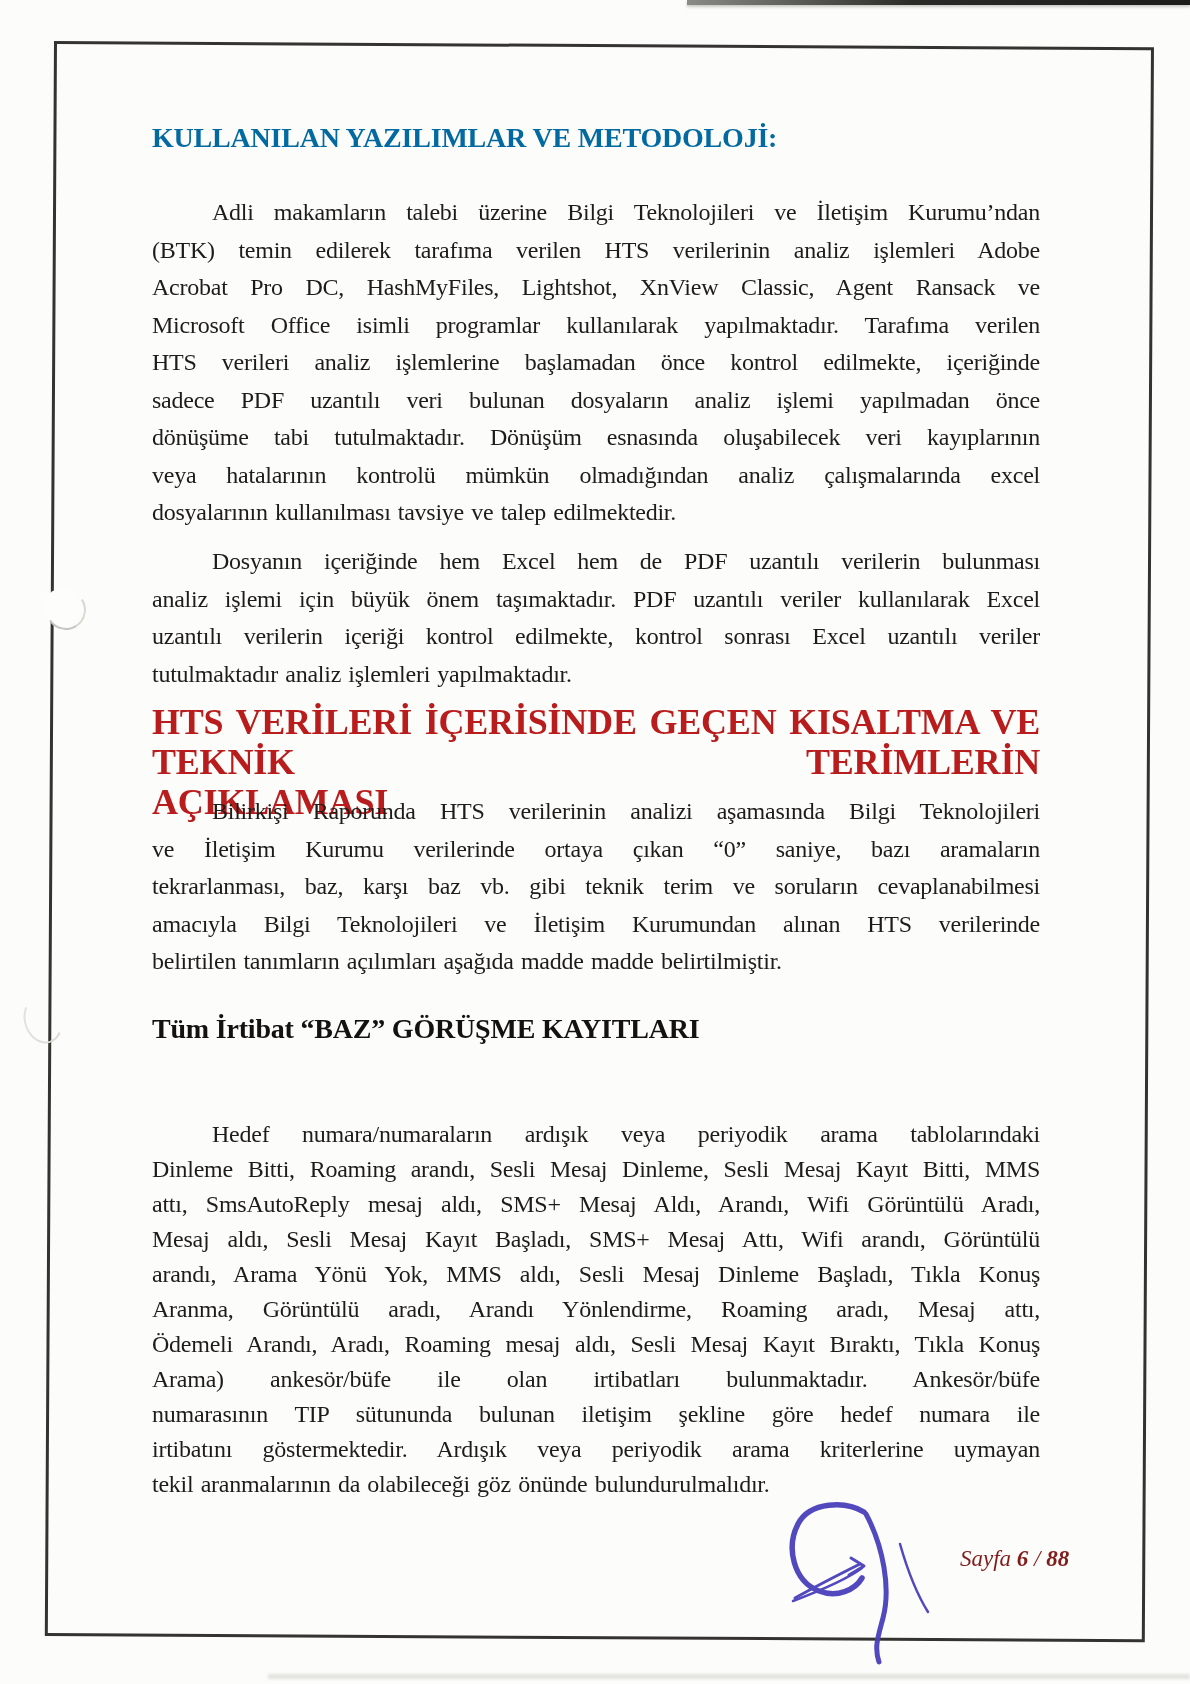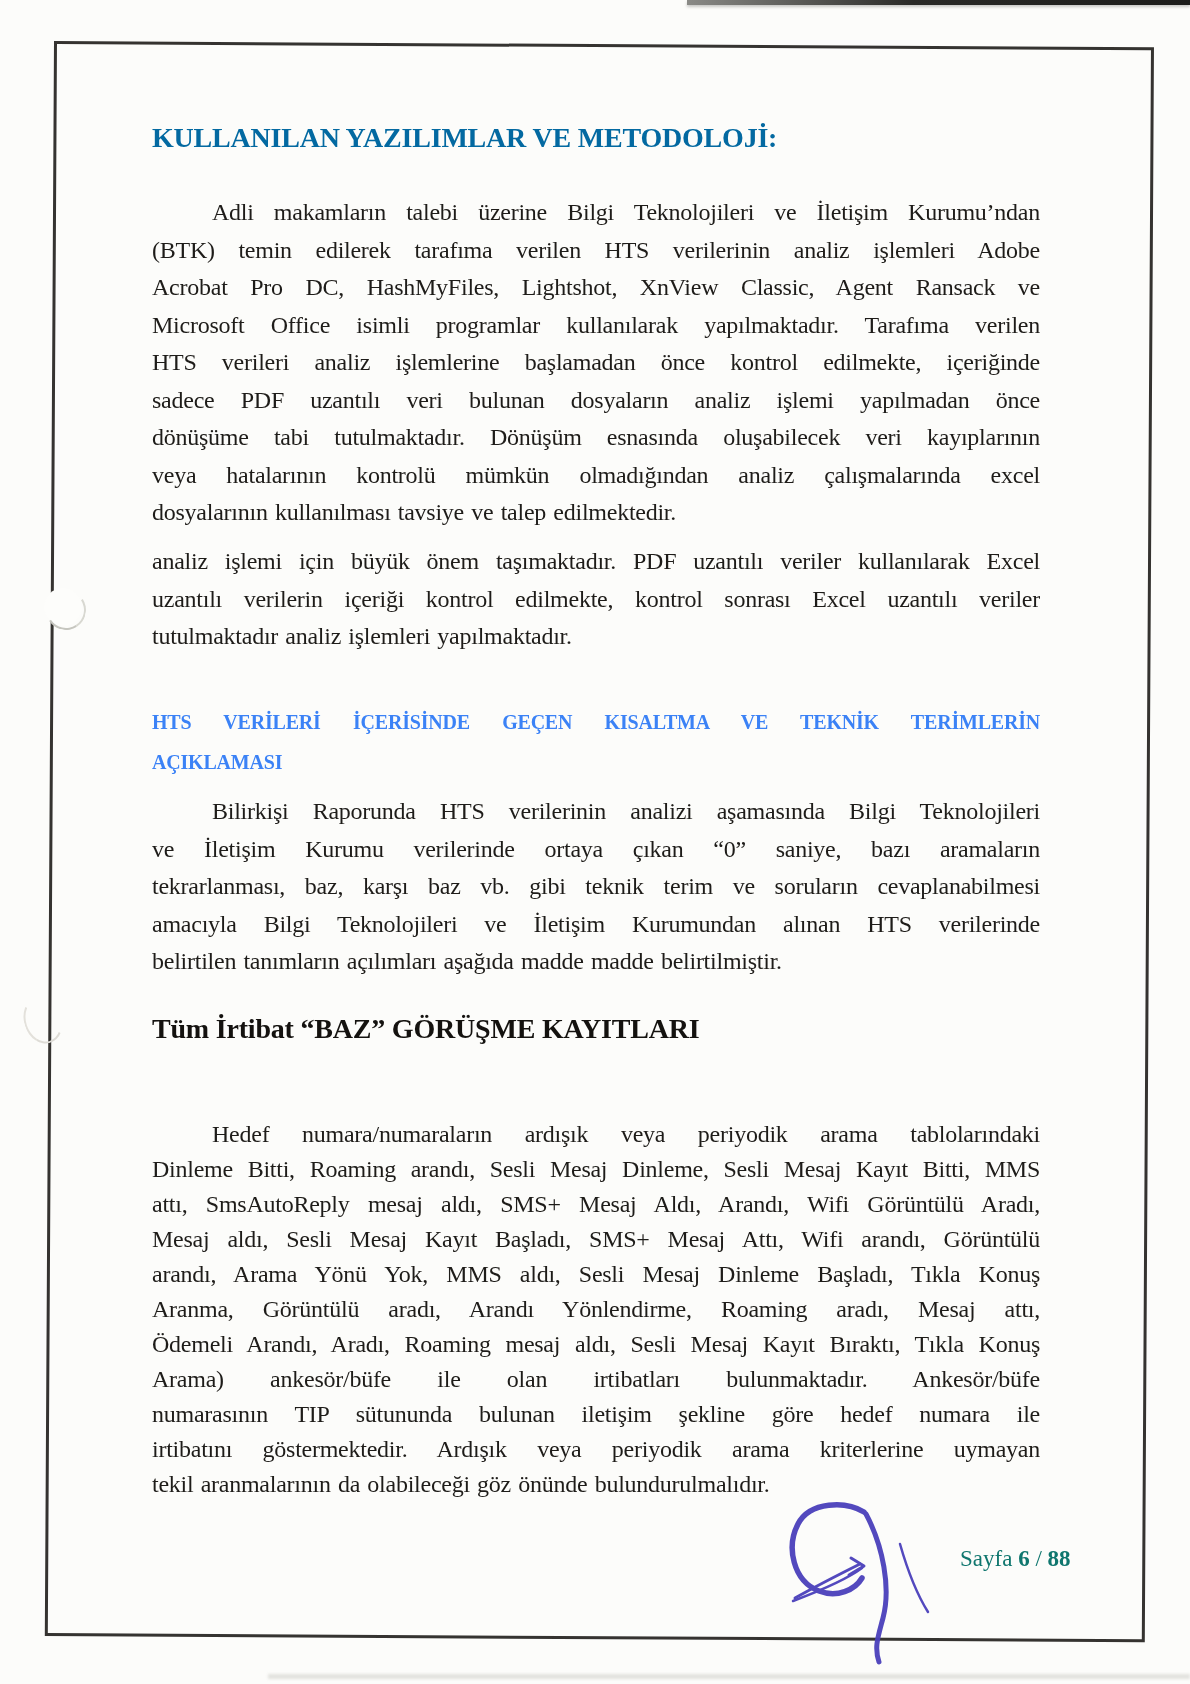--- a/index.html
+++ b/index.html
@@ -45,21 +45,21 @@
     transform:rotate(-18deg);
   }
   
   .content{position:absolute;left:152px;width:888px;top:0;color:#1e1c19;}
   .h1{
     position:absolute;left:0;width:100%;top:122px;
     font-size:28px;font-weight:700;color:#0369a1;letter-spacing:-0.2px;
   }
   .h2{
     position:absolute;left:0;width:100%;top:702px;
-    font-size:20px;font-weight:700;color:#3b82f6;line-height:40px;letter-spacing:-0.2px;
+    font-size:36px;font-weight:700;color:#b91c1c;line-height:40px;letter-spacing:-0.2px;
   }
   .h2 .stretch{display:block;text-align:justify;text-align-last:justify;}
   .h2 .plain{display:block;}
   .h3{
     position:absolute;left:0;width:100%;top:1013px;
     font-size:28px;font-weight:700;color:#14120f;letter-spacing:-0.2px;
   }
   .para{position:absolute;left:0;width:100%;font-size:24px;letter-spacing:-0.25px;word-spacing:1.5px;}
   .para .tline{
     height:37.5px;line-height:37.5px;overflow:hidden;
@@ -68,21 +68,21 @@
   .para.tight .tline{height:35px;line-height:35px;}
   .para .tline.last{text-align-last:left;}
   .para .tline.indent{text-indent:60px;}
   .p1{top:178px;margin-top:16px;}
   .p2{top:543px;}
   .p3{top:793px;}
   .p4{top:1105px;margin-top:12px;}
   
   .pagenum{
     position:absolute;left:960px;top:1546px;width:200px;
-    font-size:23px;color:#0f766e;letter-spacing:0;
+    font-size:23px;color:#7f1d1d;letter-spacing:0;font-style:italic;
   }
   .pagenum b{font-weight:700;}
   
   .sig{position:absolute;left:748px;top:1488px;width:212px;height:180px;}
   
   .scan-smudge-bottom{
     position:absolute;left:268px;top:1674px;width:922px;height:5px;
     background:#d4d4cf;opacity:.65;filter:blur(1.5px);
   }
 </style>
@@ -109,20 +109,21 @@
         <div class="tline">Acrobat Pro DC, HashMyFiles, Lightshot, XnView Classic, Agent Ransack ve</div>
         <div class="tline">Microsoft Office isimli programlar kullanılarak yapılmaktadır. Tarafıma verilen</div>
         <div class="tline">HTS verileri analiz işlemlerine başlamadan önce kontrol edilmekte, içeriğinde</div>
         <div class="tline">sadece PDF uzantılı veri bulunan dosyaların analiz işlemi yapılmadan önce</div>
         <div class="tline">dönüşüme tabi tutulmaktadır. Dönüşüm esnasında oluşabilecek veri kayıplarının</div>
         <div class="tline">veya hatalarının kontrolü mümkün olmadığından analiz çalışmalarında excel</div>
         <div class="tline last">dosyalarının kullanılması tavsiye ve talep edilmektedir.</div>
       </div>
 
     <div class="para p2">
+        <div class="tline indent">Dosyanın içeriğinde hem Excel hem de PDF uzantılı verilerin bulunması</div>
         <div class="tline">analiz işlemi için büyük önem taşımaktadır. PDF uzantılı veriler kullanılarak Excel</div>
         <div class="tline">uzantılı verilerin içeriği kontrol edilmekte, kontrol sonrası Excel uzantılı veriler</div>
         <div class="tline last">tutulmaktadır analiz işlemleri yapılmaktadır.</div>
       </div>
 
     <div class="h2">
       <span class="stretch">HTS VERİLERİ İÇERİSİNDE GEÇEN KISALTMA VE TEKNİK TERİMLERİN</span>
       <span class="plain">AÇIKLAMASI</span>
     </div>
 

